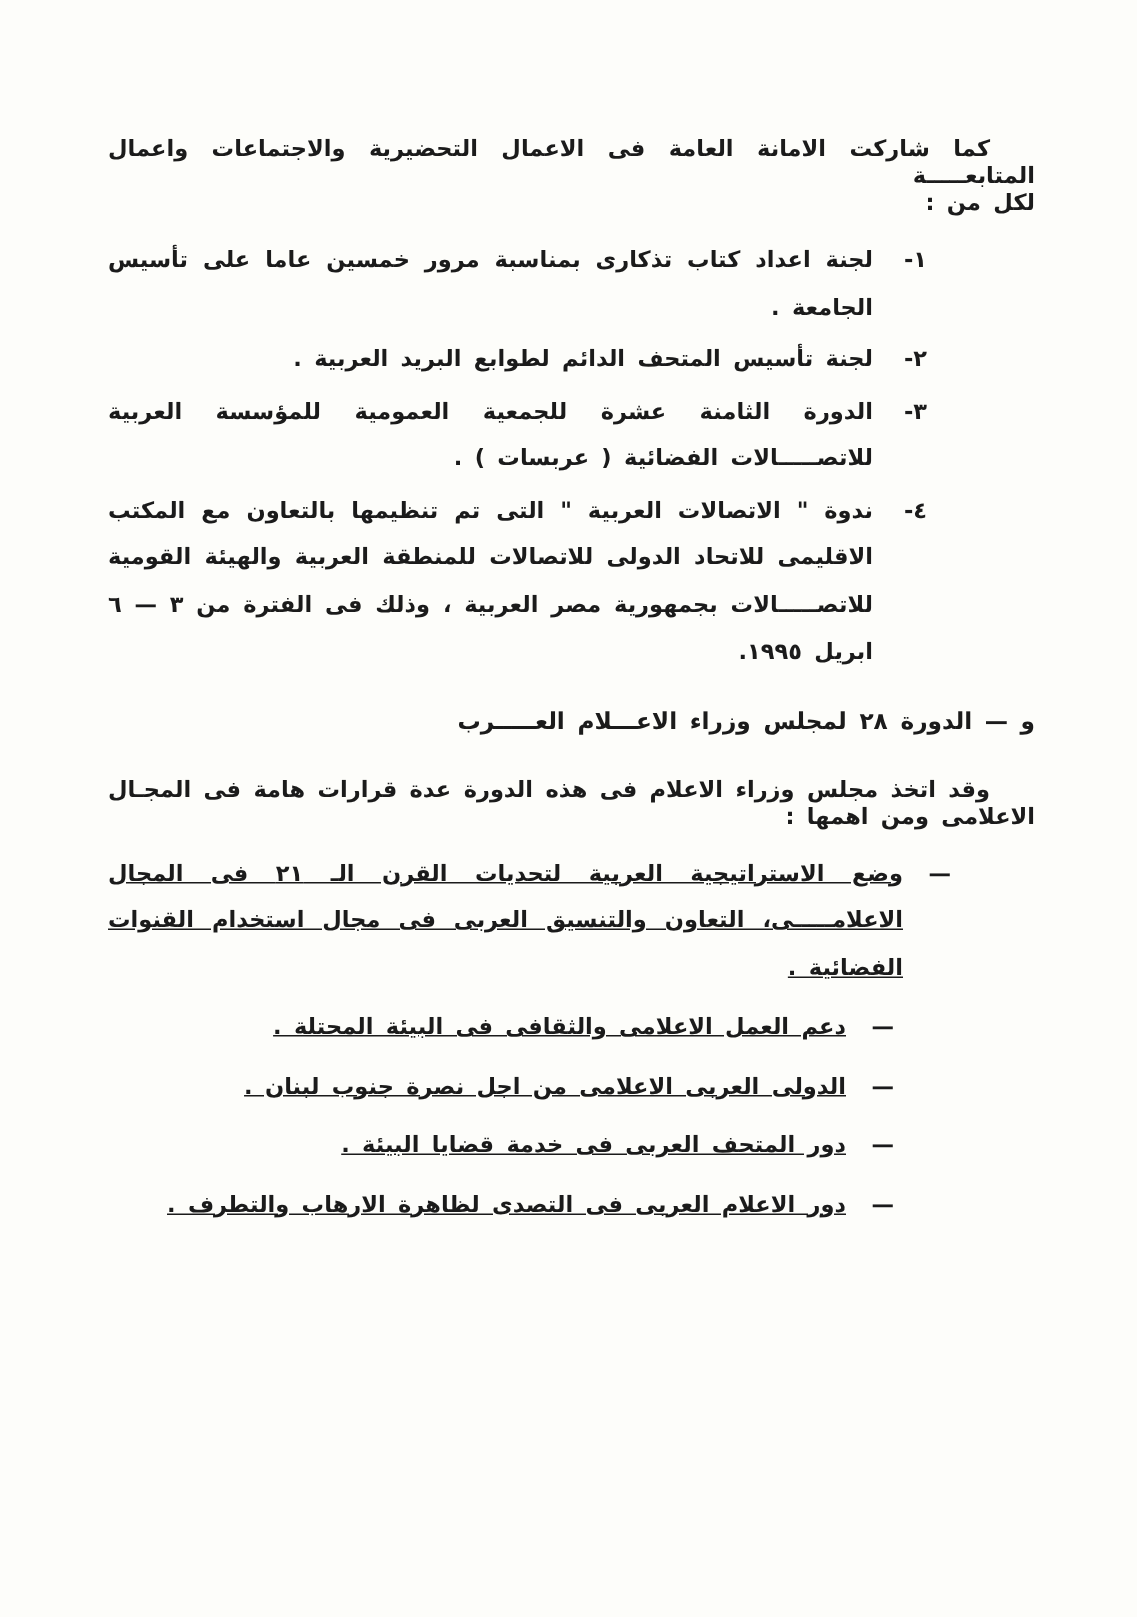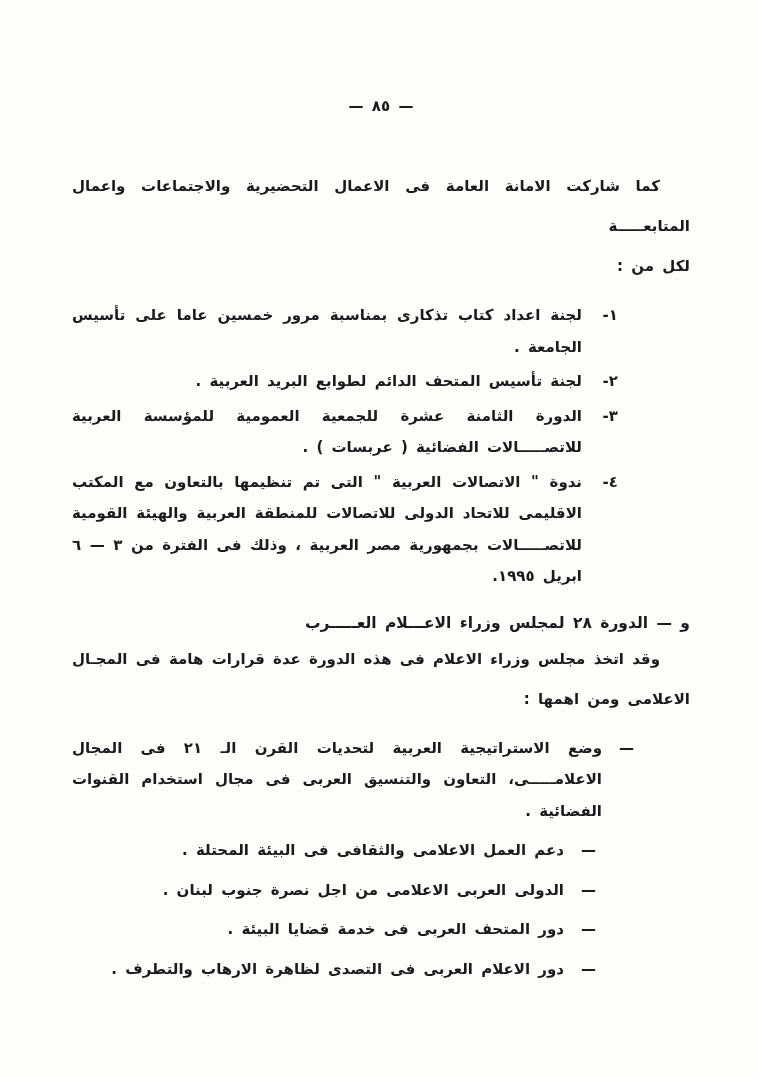--- a/index.html
+++ b/index.html
@@ -22,21 +22,21 @@
     word-spacing: 3px;
   }
   .page-number {
     text-align: center;
     font-size: 15px;
     line-height: 32px;
     margin-bottom: 44px;
     letter-spacing: 1px;
   }
   .para {
-    line-height: 40px;
+    line-height: 18px;
     text-align: justify;
   }
   .line { display: block; }
   .line-first {
     text-indent: 30px;
     text-align: justify;
     text-align-last: justify;
   }
   .intro { margin-bottom: 14px; }
   .indent-first { text-indent: 30px; }
@@ -54,43 +54,42 @@
   .num-item .num { width: 36px; flex: none; }
   .num-item .txt { flex: 1; text-align: justify; }
 
   .section-heading {
     margin-top: 14px;
     font-size: 15.5px;
     line-height: 32px;
     font-weight: 700;
   }
   .session-para { margin-top: 18px; }
-  .decisions-para { }
+  .decisions-para { margin-top: 20px; }
 
   .dash-list {
     list-style: none;
     margin-top: 14px;
   }
   .dash-item {
     display: flex;
     align-items: flex-start;
     line-height: 31.5px;
     margin-bottom: 8px;
   }
   .dash-item .dash { width: 32px; flex: none; }
-  .dash-item .txt { flex: 1; text-align: justify; }
+  .dash-item .txt { flex: 1; text-align: justify; text-decoration: underline; }
   .level1 { margin-right: 56px; }
   .level2 { margin-right: 94px; }
 </style>
 </head>
 <body>
 
 <div class="page">
 
-  <div class="page-number">— ٨٥ —</div>
 
   <p class="para intro">
     <span class="line line-first">كما شاركت الامانة العامة فى الاعمال التحضيرية والاجتماعات واعمال المتابعـــــة</span>
     <span class="line">لكل من :</span>
   </p>
 
   <ol class="numbered-list">
     <li class="num-item">
       <span class="num">١-</span>
       <span class="txt">لجنة اعداد كتاب تذكارى بمناسبة مرور خمسين عاما على تأسيس الجامعة .</span>

